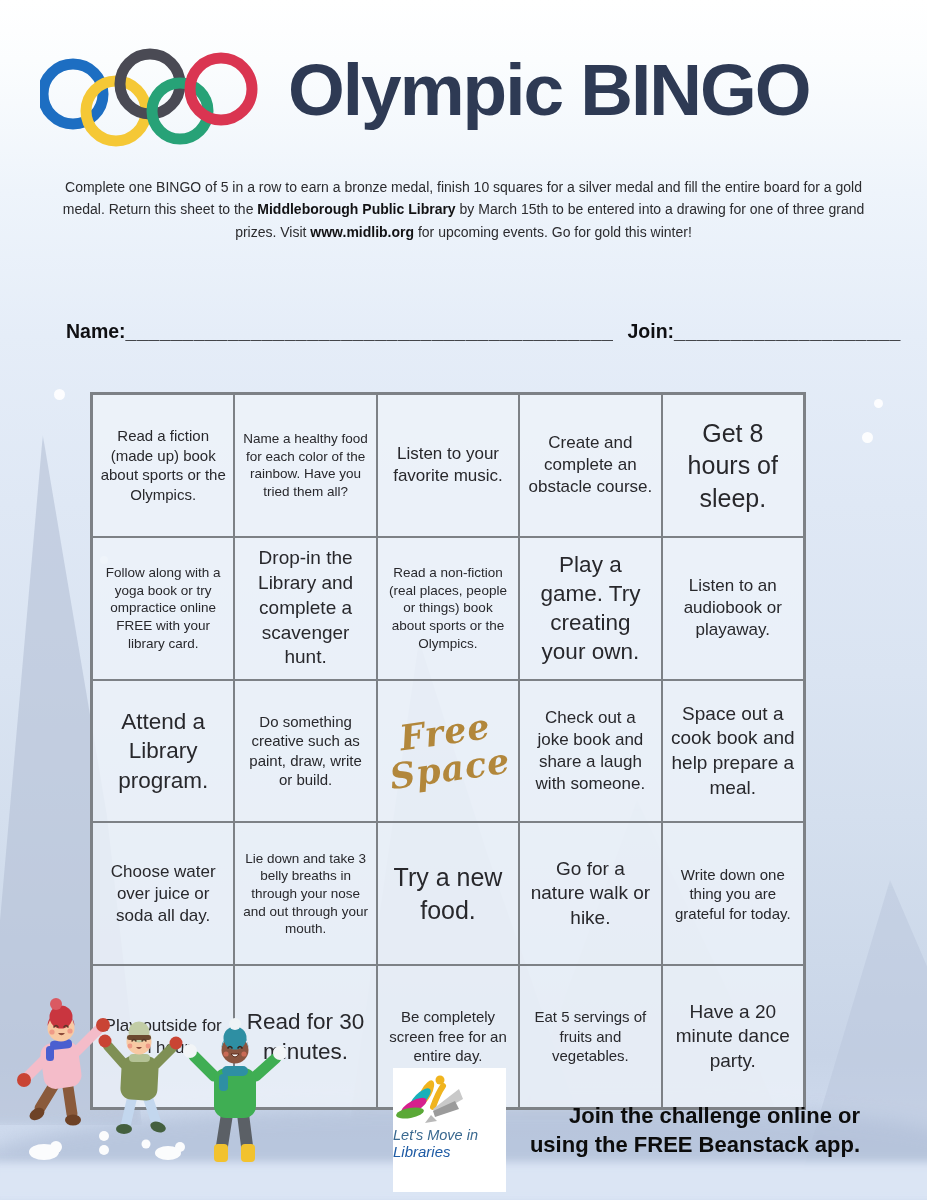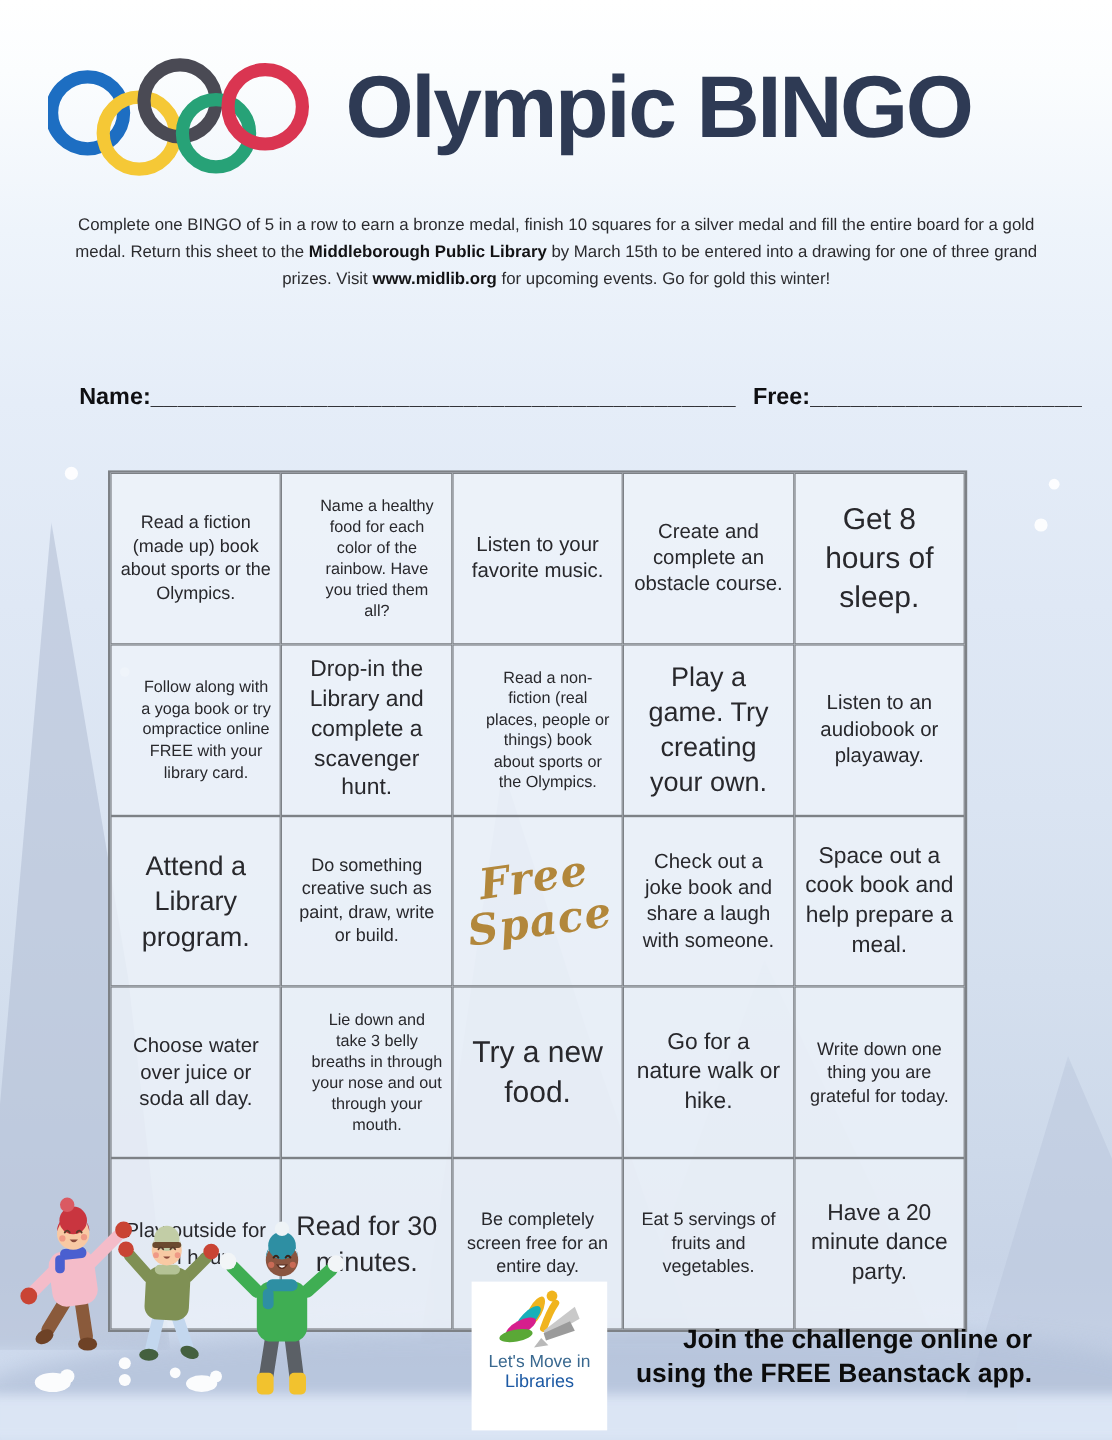--- a/index.html
+++ b/index.html
@@ -40,35 +40,35 @@
               font-size:19.5px; font-weight:bold; color:#0f0f12; }
   .blank { letter-spacing:.5px; }
   .phone-label { margin-left:14px; }
 
   .grid { position:absolute; left:90px; top:392px; width:716px; height:718px;
           display:grid; grid-template-columns:repeat(5,1fr); grid-template-rows:repeat(5,1fr);
           border:2px solid #7d8186; box-sizing:border-box; }
   .cell { border:1px solid #7d8186; background:rgba(238,243,250,.78);
           display:flex; align-items:center; justify-content:center; text-align:center;
           padding:5px 7px; box-sizing:border-box; color:#28282c; line-height:1.3; }
-  .sz-xs  { font-size:13.5px;padding-left:24px; }
+  .sz-xs  { font-size:13.5px; }
   .sz-s   { font-size:15px; }
   .sz-m   { font-size:17px; }
   .sz-l   { font-size:19px; }
   .sz-xl  { font-size:22.5px; }
   .sz-xxl { font-size:25px; }
   .fs-wrap { transform:rotate(-8deg); }
   .fs-line { display:block; font-family:"DejaVu Serif", serif; font-style:italic;
              font-weight:600; font-size:35px; line-height:1.05; letter-spacing:1px; }
 
   .kids { position:absolute; left:6px; top:986px; width:292px; height:204px; }
 
   .logo-box { position:absolute; left:393px; top:1068px; width:113px; height:124px;
-              background:#ffffff; display:flex; flex-direction:column; align-items:center;
-              padding-top:5px; box-sizing:border-box; }
+              background:#ffffff; display:flex; flex-direction:column; align-items:flex-start;
+              padding-top:5px; box-sizing:border-box;font-style:italic; }
   .logo-name1 { font-size:14.5px; line-height:1.1; margin-top:1px; }
   .logo-name2 { font-size:15px; line-height:1.05; }
 
   .join { position:absolute; left:520px; top:1102px; width:340px; text-align:right;
           font-size:22px; font-weight:800; line-height:1.3; }
 </style>
 </head>
 <body>
 
 <div class="page">
@@ -91,21 +91,21 @@
     <circle cx="140" cy="65" r="28" stroke="#27a277"></circle>
     <circle cx="181" cy="43" r="31" stroke="#da3551"></circle>
   </svg>
   <div class="title" style="color: rgb(46, 58, 84);">Olympic BINGO</div>
 
   <div class="intro">
     <span>Complete one BINGO of 5 in a row to earn a bronze medal, finish 10 squares for a silver medal and fill the entire board for a gold medal. Return this sheet to the </span><b>Middleborough Public Library</b><span> by March 15th to be entered into a drawing for one of three grand prizes.  Visit </span><b>www.midlib.org</b><span> for upcoming events.  Go for gold this winter!</span>
   </div>
 
   <div class="form-row">
-    <span>Name:</span><span class="blank">___________________________________________</span><span class="phone-label">Free:</span><span class="blank">____________________</span>
+    <span>Name:</span><span class="blank">___________________________________________</span><span class="phone-label">Join:</span><span class="blank">____________________</span>
   </div>
 
   <div class="grid">
 
     <div class="cell sz-s">
         <span>Read a fiction (made up) book about sports or the Olympics.</span>
       </div>
     <div class="cell sz-xs">
         <span>Name a healthy food for each color of the rainbow. Have you tried them all?</span>
       </div>

